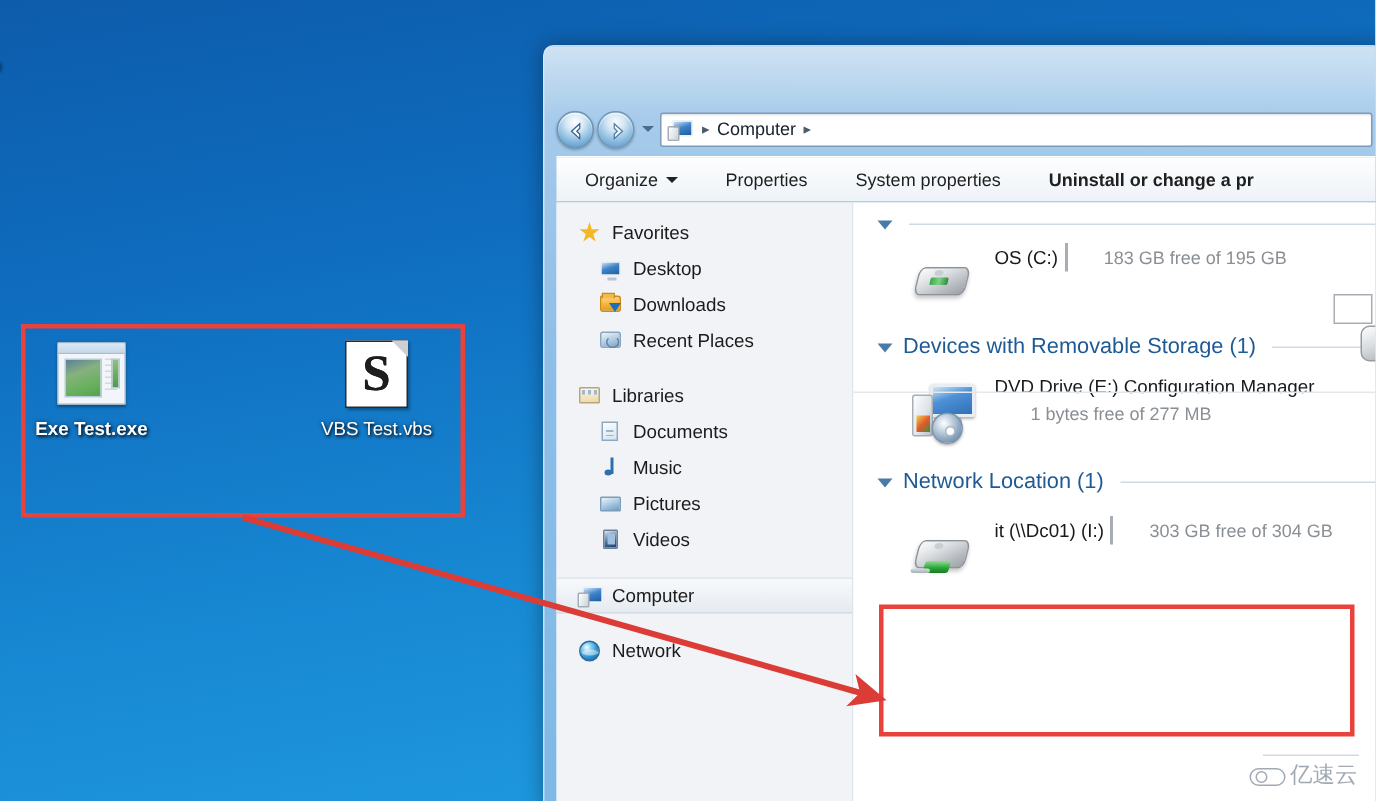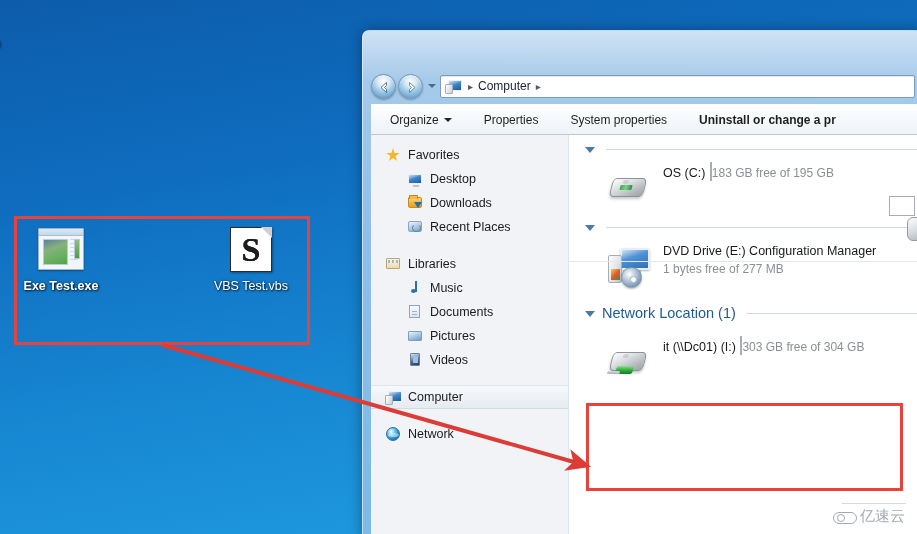--- a/index.html
+++ b/index.html
@@ -179,21 +179,21 @@
     border-right: 1px solid #dfe5ec;
     padding-top: 8px;
     position: relative;
     overflow: hidden;
   }
   .nav-item {
     height: 24px; display: flex; align-items: center;
     padding-left: 14px; gap: 7px;
     font-size: 12.5px; color: #1b1b1b;
   }
-  .nav-item.child { padding-left: 36px; }
+  .nav-item.child { padding-left: 28px; }
   .nav-item.sel {
     background: linear-gradient(#f7f9fb, #e6ebf1);
     border-top: 1px solid #dfe6ee;
     border-bottom: 1px solid #d2dae3;
   }
   .nav-gap { height: 13px; }
   .nav-ico { width: 16px; height: 16px; flex: 0 0 auto; position: relative; }
 
   
   .detail {
@@ -222,21 +222,21 @@
   .bar-out {
     height: 15px; margin: 3px 0 2px 0;
     background: #ffffff; border: 1px solid #a8adb3;
     box-shadow: inset 0 1px 1px rgba(0,0,0,.07);
     overflow: hidden;
   }
   .bar-in {
     height: 100%;
     background: linear-gradient(180deg, #8fd9ea 0%, #2fb6d4 35%, #0f97bd 70%, #2cc0dd 100%);
   }
-  .drive-sub { font-size: 12px; color: #8a8f95; }
+  .drive-sub { font-size: 12px; color: #8a8f95; margin-left: 24px; }
 
   
   .i-hdd, .i-net-hdd {
     position: absolute; left: 0; top: 5px; width: 44px; height: 30px;
   }
   .hdd-body {
     position: absolute; left: 4px; top: 4px; width: 34px; height: 19px;
     background: linear-gradient(150deg, #fdfdfd 0%, #dfe2e5 35%, #b9bdc2 70%, #9aa0a6 100%);
     border: 1px solid #8d9398;
     border-radius: 4px / 6px;
@@ -565,29 +565,29 @@
         <div class="nav-gap"></div>
 
         <div class="nav-item">
           <span class="nav-ico">
               <span class="ico-lib"></span>
             </span>
           <span>Libraries</span>
         </div>
         <div class="nav-item child">
           <span class="nav-ico">
+              <span class="ico-doc"></span>
+            </span>
+          <span>Documents</span>
+        </div>
+        <div class="nav-item child">
+          <span class="nav-ico">
               <span class="ico-music"></span>
             </span>
           <span>Music</span>
-        </div>
-        <div class="nav-item child">
-          <span class="nav-ico">
-              <span class="ico-doc"></span>
-            </span>
-          <span>Documents</span>
         </div>
         <div class="nav-item child">
           <span class="nav-ico">
               <span class="ico-pic"></span>
             </span>
           <span>Pictures</span>
         </div>
         <div class="nav-item child">
           <span class="nav-ico">
               <span class="ico-vid"></span>
@@ -632,20 +632,21 @@
             <span class="drive-name">OS (C:)</span>
             <span class="bar-out">
               <span class="bar-in" id="bar-c" style="width: 6%;"></span>
             </span>
             <span class="drive-sub">183 GB free of 195 GB</span>
           </span>
         </div>
 
         <div class="group-hdr" style="margin-top:4px;">
           <span class="grp-tri"></span>
+          <span class="grp-title">Devices with Removable Storage (1)</span>
           <span class="grp-rule"></span>
         </div>
         <div class="drive-row">
           <span class="drive-ico">
             <span class="i-dvd">
               <span class="dvd-mon"></span>
               <span class="dvd-stand"></span>
               <span class="dvd-tower">
                   <i></i>
                 </span>

